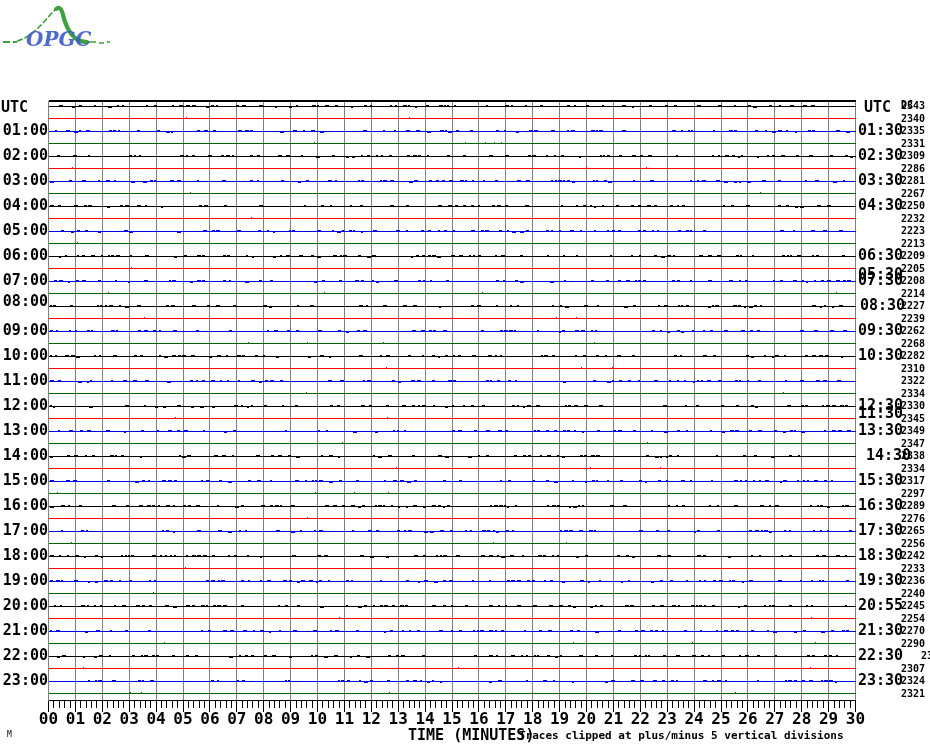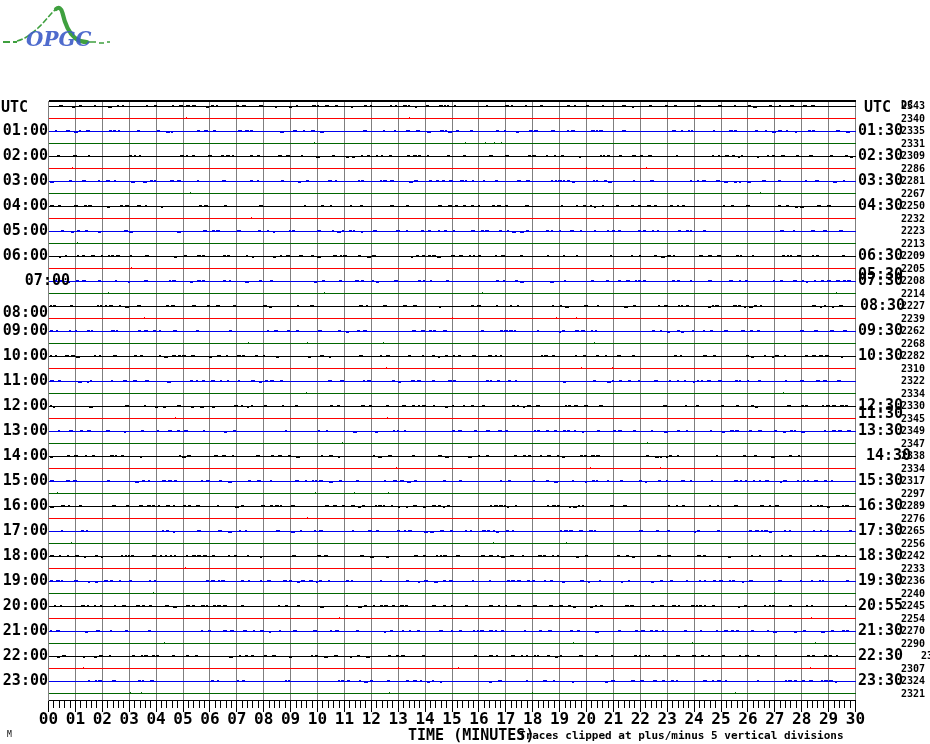--- a/index.html
+++ b/index.html
@@ -142,22 +142,22 @@
       <path d="M735.9 691.5v2M343.8 692.5v1M267.7 692.5v1M412.1 692.5v1M262.4 692.5v1M229.6 692.5v1M389.7 691.5v2M583.1 692.5v1M141.9 691.5v2M532.0 691.5v2M767.1 692.5v1M130.9 691.5v2M273.4 692.5v1" stroke="#006600" stroke-width="1" fill="none" shape-rendering="crispEdges"></path>
     </svg>
 
   <div id="left-labels">
       <div class="time-label" style="left: 0px; top: 123px;">01:00</div>
       <div class="time-label" style="left: 0px; top: 148px;">02:00</div>
       <div class="time-label" style="left: 0px; top: 173px;">03:00</div>
       <div class="time-label" style="left: 0px; top: 198px;">04:00</div>
       <div class="time-label" style="left: 0px; top: 223px;">05:00</div>
       <div class="time-label" style="left: 0px; top: 248px;">06:00</div>
-      <div class="time-label" style="left: 0px; top: 273px; margin-left: 22px;">07:00</div>
-      <div class="time-label" style="left: 0px; top: 305px;">08:00</div>
+      <div class="time-label" style="left: 0px; top: 273px;">07:00</div>
+      <div class="time-label" style="left: 0px; top: 294px;">08:00</div>
       <div class="time-label" style="left: 0px; top: 323px;">09:00</div>
       <div class="time-label" style="left: 0px; top: 348px;">10:00</div>
       <div class="time-label" style="left: 0px; top: 373px;">11:00</div>
       <div class="time-label" style="left: 0px; top: 398px;">12:00</div>
       <div class="time-label" style="left: 0px; top: 423px;">13:00</div>
       <div class="time-label" style="left: 0px; top: 448px;">14:00</div>
       <div class="time-label" style="left: 0px; top: 473px;">15:00</div>
       <div class="time-label" style="left: 0px; top: 498px;">16:00</div>
       <div class="time-label" style="left: 0px; top: 523px;">17:00</div>
       <div class="time-label" style="left: 0px; top: 548px;">18:00</div>

